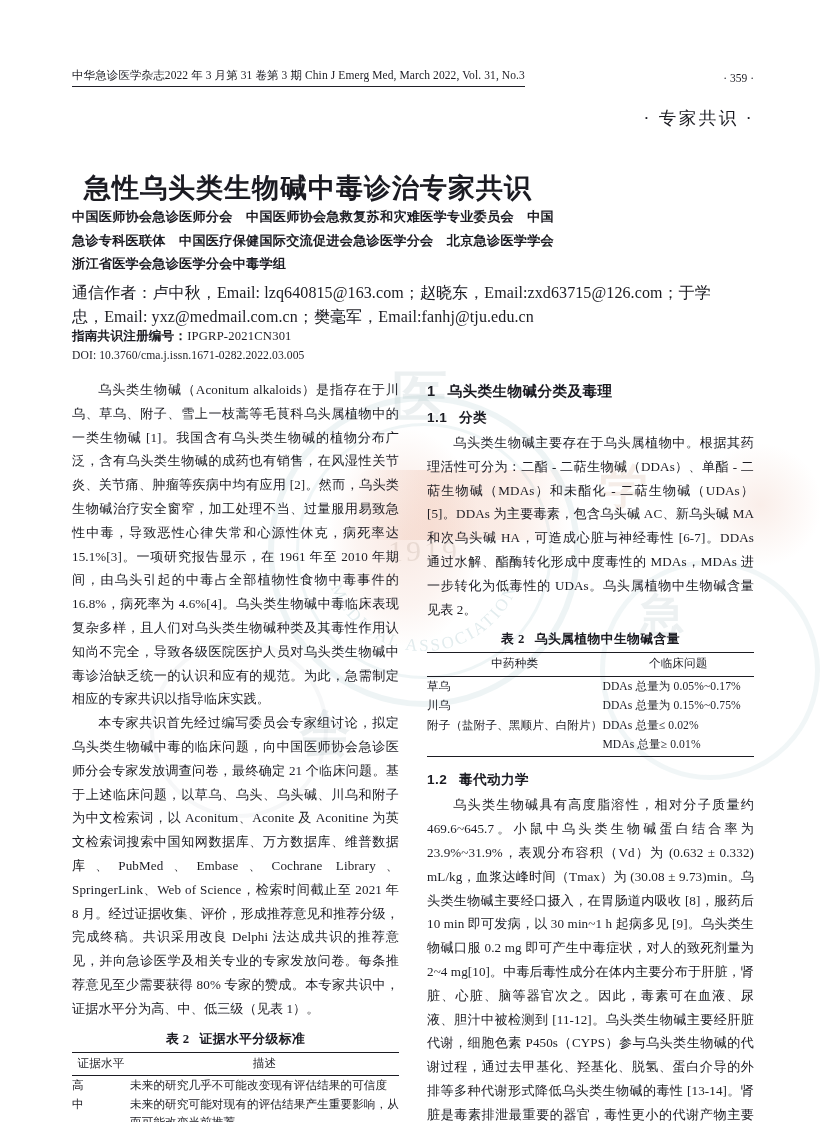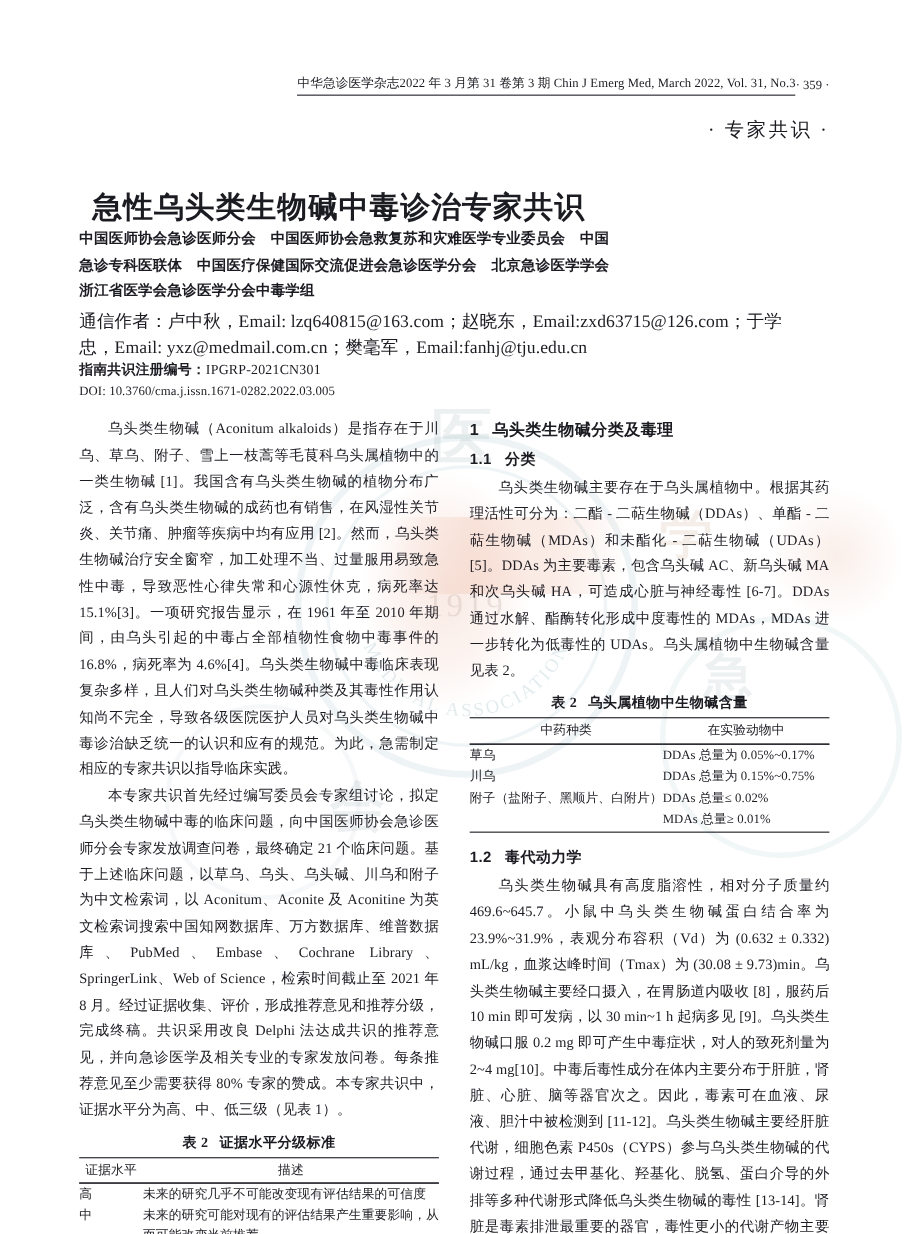--- a/index.html
+++ b/index.html
@@ -120,21 +120,21 @@
     z-index: 2;
   }
 
   
   .runhead {
     position: absolute;
     left: 72px;
     top: 68px;
     width: 682px;
     display: flex;
-    justify-content: flex-end;
+    justify-content: space-between;
     align-items: flex-end;
   }
   .runhead-left {
     font-size: 11.5px;
     font-family: "Liberation Serif", serif;
     border-bottom: 1.1px solid #202028;
     padding-bottom: 3px;
     letter-spacing: 0.1px;
     white-space: nowrap;
   }
@@ -378,21 +378,21 @@
       <p class="para">乌头类生物碱主要存在于乌头属植物中。根据其药理活性可分为：二酯 - 二萜生物碱（DDAs）、单酯 - 二萜生物碱（MDAs）和未酯化 - 二萜生物碱（UDAs）[5]。DDAs 为主要毒素，包含乌头碱 AC、新乌头碱 MA 和次乌头碱 HA，可造成心脏与神经毒性 [6-7]。DDAs 通过水解、酯酶转化形成中度毒性的 MDAs，MDAs 进一步转化为低毒性的 UDAs。乌头属植物中生物碱含量见表 2。</p>
 
       <div class="tbl-wrap">
         <div class="tbl-cap">
           <span class="cap-num">表 2</span><span>乌头属植物中生物碱含量</span>
         </div>
         <table class="dt t2">
           <thead>
             <tr>
               <th class="c1">中药种类</th>
-              <th class="c2">在实验动物中</th>
+              <th class="c2">个临床问题</th>
             </tr>
           </thead>
           <tbody>
             <tr>
               <td class="k">草乌</td>
               <td>DDAs 总量为 0.05%~0.17%</td>
             </tr>
             <tr>
               <td class="k">川乌</td>
               <td>DDAs 总量为 0.15%~0.75%</td>

